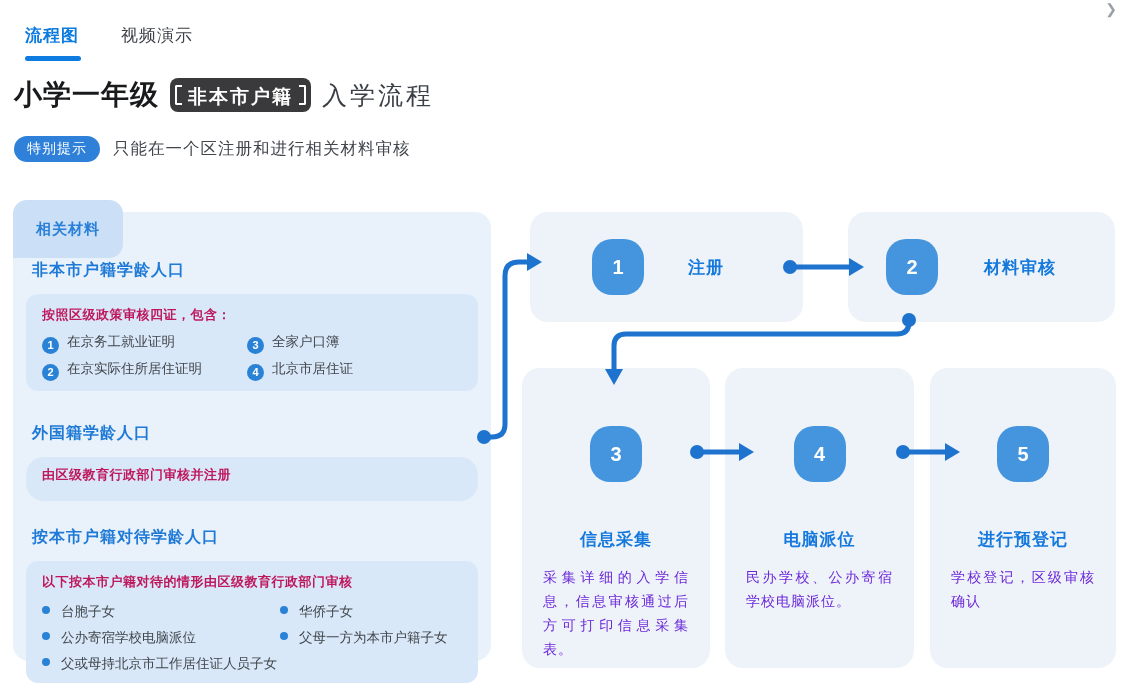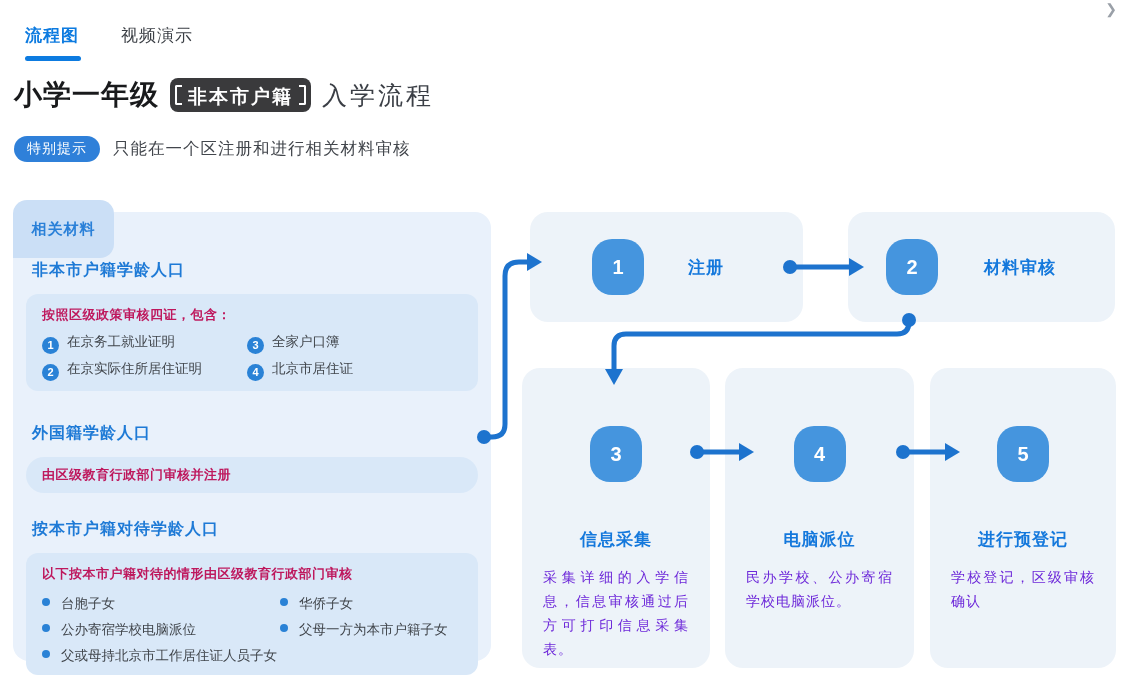--- a/index.html
+++ b/index.html
@@ -24,27 +24,27 @@
   .title-badge::after  { content:""; position:absolute; right:5px; top:7px; bottom:7px; width:5px; border:2px solid #fff; border-left:none; border-radius:0 2px 2px 0; }
   .title-suffix { font-size:25px; color:#3b3f46; font-weight:500; letter-spacing:3px; }
 
   
   .notice-row { position:absolute; left:14px; top:136px; display:flex; align-items:center; gap:13px; }
   .notice-badge { background:#2f80d9; color:#fff; font-size:14px; padding:4px 13px; border-radius:999px; letter-spacing:1px; }
   .notice-text { font-size:16.5px; color:#42464c; letter-spacing:1px; }
 
   
   .panel { position:absolute; left:13px; top:212px; width:478px; height:449px; background:#e9f1fb; border-radius:16px; }
-  .panel-tab { position:absolute; left:0; top:-12px; width:101px; height:58px; background:#cbdff6; border-radius:14px 14px 14px 0; display:flex; align-items:center; justify-content:center; }
+  .panel-tab { position:absolute; left:0; top:-12px; width:110px; height:58px; background:#cbdff6; border-radius:14px 14px 14px 0; display:flex; align-items:center; justify-content:center; }
   .panel-tab span { font-size:15px; font-weight:bold; color:#2a80d8; letter-spacing:1px; }
   .panel-body { position:absolute; left:0; top:0; width:100%; padding:48px 13px 0 13px; }
   .sec-heading { font-size:16px; font-weight:bold; color:#1e7ad6; letter-spacing:1px; margin-left:6px; }
   .ibox { background:#d9e8f8; border-radius:12px; padding:11px 16px 10px 16px; margin-top:13px; }
   .ibox-title { font-size:13px; font-weight:bold; color:#be185d; letter-spacing:0.5px; line-height:20px; }
-  .ibox.pill { border-radius:18px; padding:8px 16px; height:36px; margin-top:13px; }
+  .ibox.pill { border-radius:18px; padding:8px 16px; height:44px; margin-top:13px; }
   .cert-grid { display:grid; grid-template-columns:205px 1fr; row-gap:5px; margin-top:7px; }
   .cert-item { font-size:13.5px; color:#40454b; line-height:19px; white-space:nowrap; }
   .cert-item:nth-child(1){grid-column:1;grid-row:1}
   .cert-item:nth-child(2){grid-column:1;grid-row:2}
   .cert-item:nth-child(3){grid-column:2;grid-row:1}
   .cert-item:nth-child(4){grid-column:2;grid-row:2}
   .numdot { display:inline-block; width:17px; height:17px; border-radius:50%; background:#2a82d6; color:#fff; font-size:11px; font-weight:bold; line-height:17px; text-align:center; margin-right:8px; vertical-align:-3px; }
   .gap1 { margin-top:32px; }
   .gap2 { margin-top:26px; }
   .bullet-grid { display:grid; grid-template-columns:238px 1fr; row-gap:7px; margin-top:10px; }

